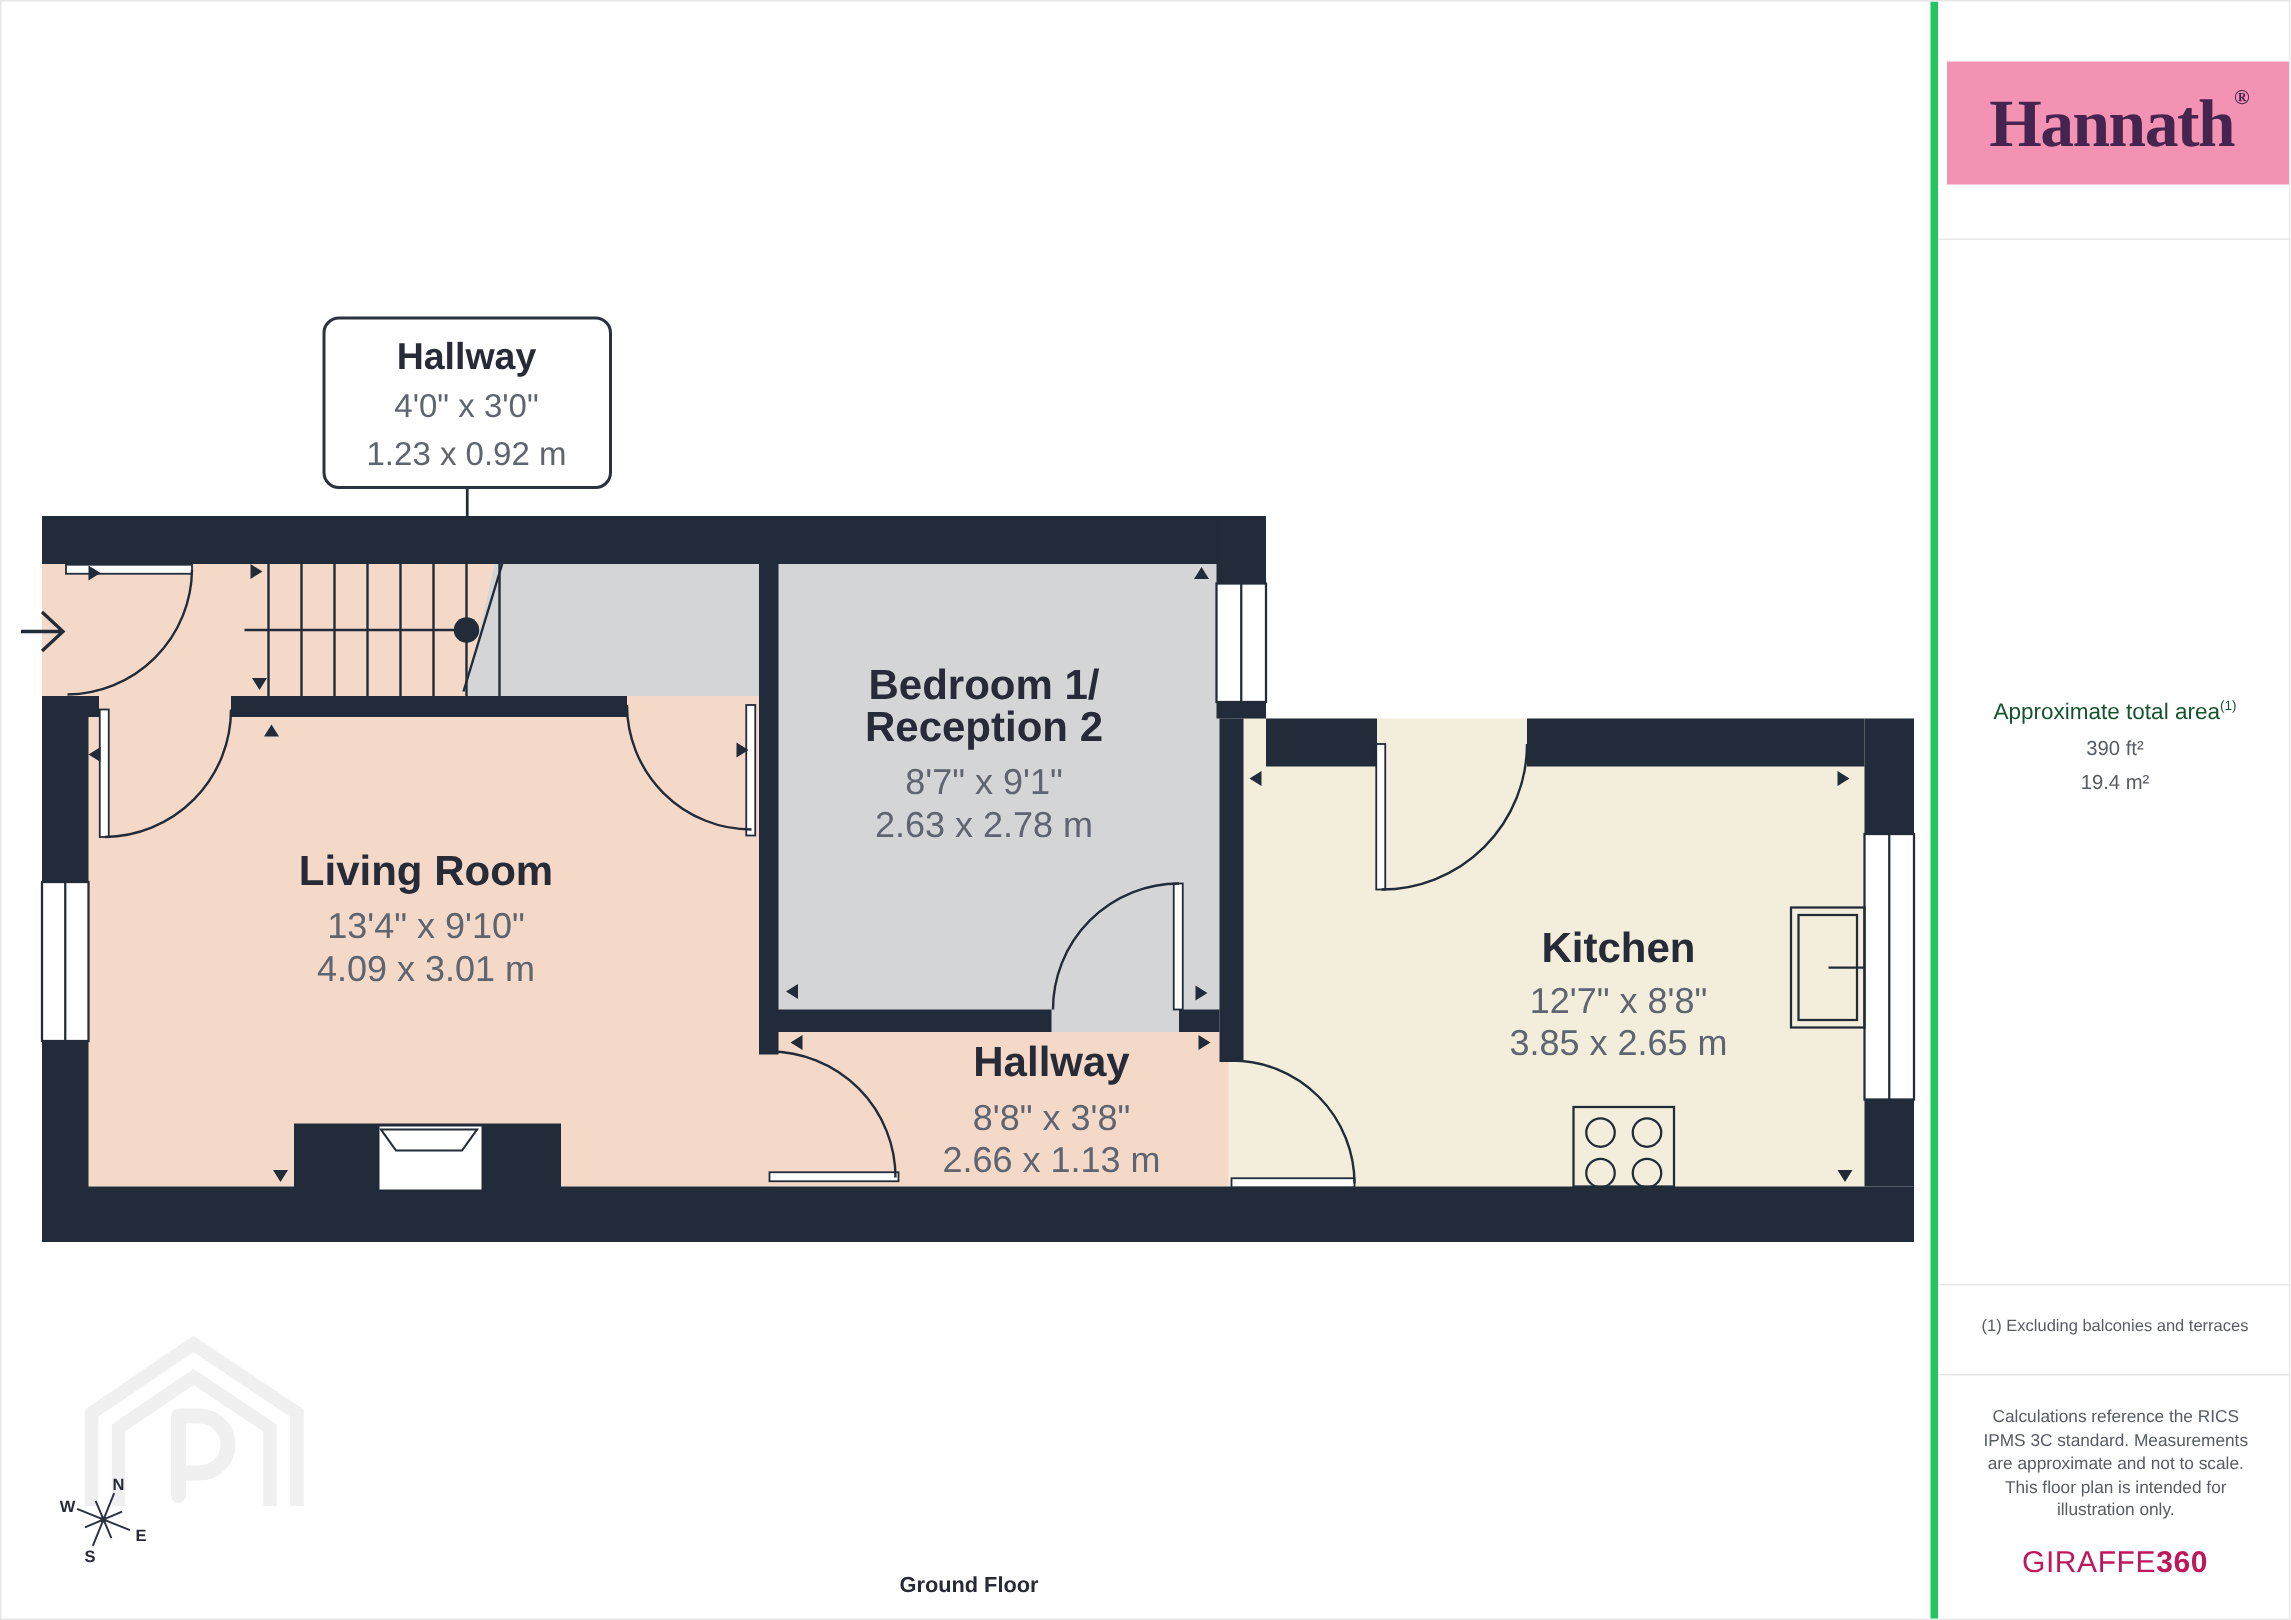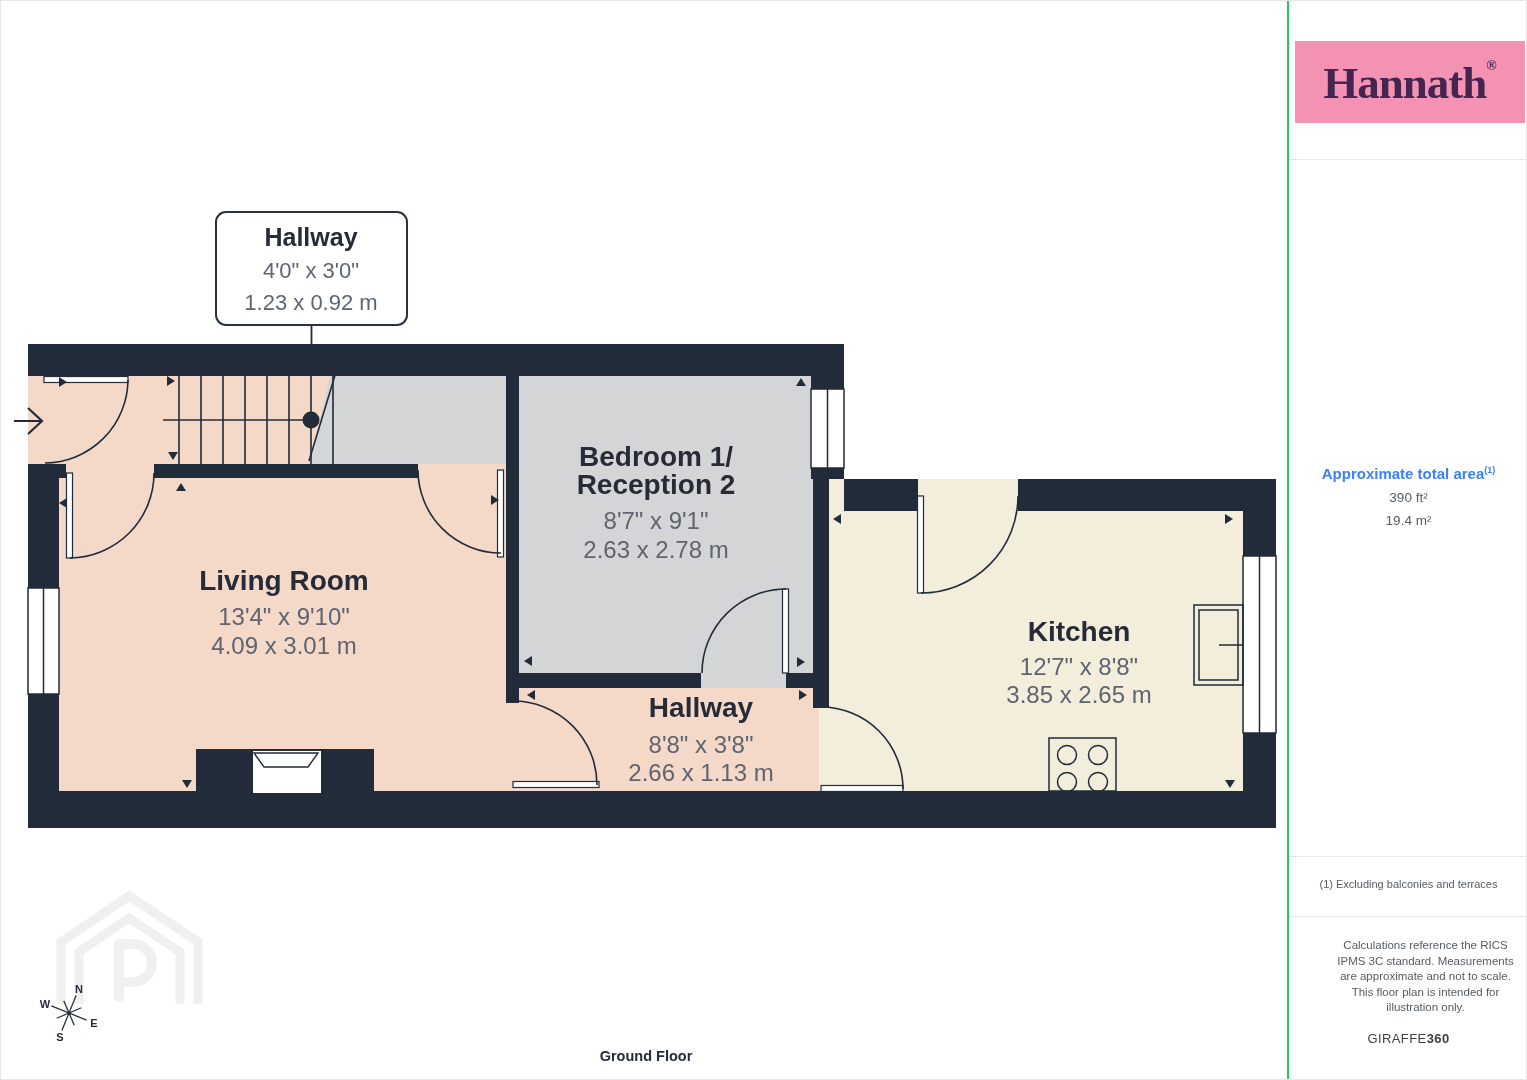--- a/index.html
+++ b/index.html
@@ -15,37 +15,37 @@
   
   .room-title  { font-family:"Liberation Sans",sans-serif; font-weight:700; font-size:28px; fill:#262B37; text-anchor:middle; }
   .room-dims   { font-family:"Liberation Sans",sans-serif; font-size:24px; fill:#5E6470; text-anchor:middle; }
   .co-title    { font-family:"Liberation Sans",sans-serif; font-weight:700; font-size:25px; fill:#262B37; text-anchor:middle; }
   .co-dims     { font-family:"Liberation Sans",sans-serif; font-size:22px; fill:#5E6470; text-anchor:middle; }
   .floor-label { font-family:"Liberation Sans",sans-serif; font-weight:700; font-size:14.5px; fill:#262B37; text-anchor:middle; }
   .compass-lbl { font-family:"Liberation Sans",sans-serif; font-weight:700; font-size:11px; fill:#262B37; text-anchor:middle; }
 
   
   .sidebar { position:absolute; left:1286px; top:0; width:241px; height:1080px;
-             background:#fff; border-left:2px solid #22c55e; }
+             background:#fff; border-left:5px solid #22c55e; }
   .sb-divider { position:absolute; left:0; width:100%; height:1px; background:#e8e8e8; }
   .sb-logo { position:absolute; left:6px; top:40px; width:230px; height:82px;
              background:#F492B4; display:flex; align-items:center; justify-content:center; }
   .sb-logo-text { font-family:"Liberation Serif",serif; font-weight:700; font-size:45px;
                   color:#452550; letter-spacing:-1px; line-height:1; }
   .sb-logo-text sup { font-size:14px; vertical-align:28px; letter-spacing:0; }
   .sb-area { position:absolute; left:0; top:464px; width:100%; text-align:center; }
-  .sb-area-title { font-size:15px; font-weight:700; color:#3b82f6; }
+  .sb-area-title { font-size:15px; font-weight:400; color:#14532d; }
   .sb-area-title sup { font-size:9px; }
   .sb-area-val { font-size:13.5px; color:#565B64; margin-top:8px; }
   .sb-footnote { position:absolute; left:0; top:877px; width:100%; text-align:center;
                  font-size:11px; color:#565B64; }
-  .sb-disclaimer { position:absolute; left:40px; top:937px; width:193px; text-align:center;
+  .sb-disclaimer { position:absolute; left:22px; top:937px; width:193px; text-align:center;
                    font-size:11.5px; line-height:15.5px; color:#565B64; }
   .sb-giraffe { position:absolute; left:0; top:1030px; width:100%; text-align:center;
-                font-size:13px; color:#404040; letter-spacing:0.4px; }
+                font-size:20px; color:#be185d; letter-spacing:0.4px; }
   .sb-giraffe b { font-weight:700; }
 </style>
 </head>
 <body>
 
 <div class="page">
 
   <div class="plan-area">
     <svg class="plan-svg" width="1286" height="1080" viewBox="0 0 1286 1080">
 

